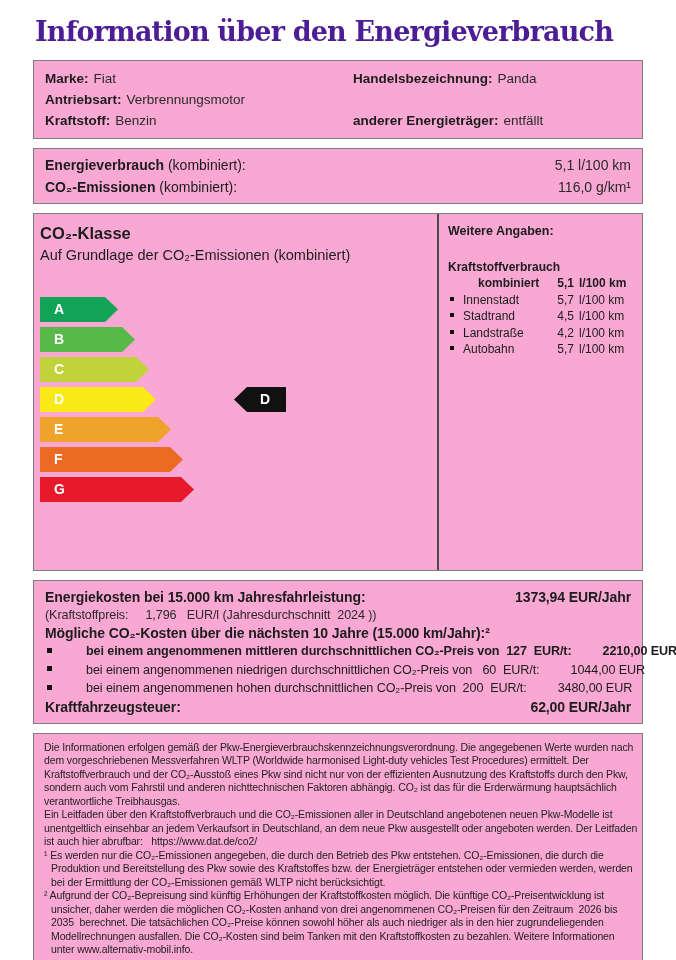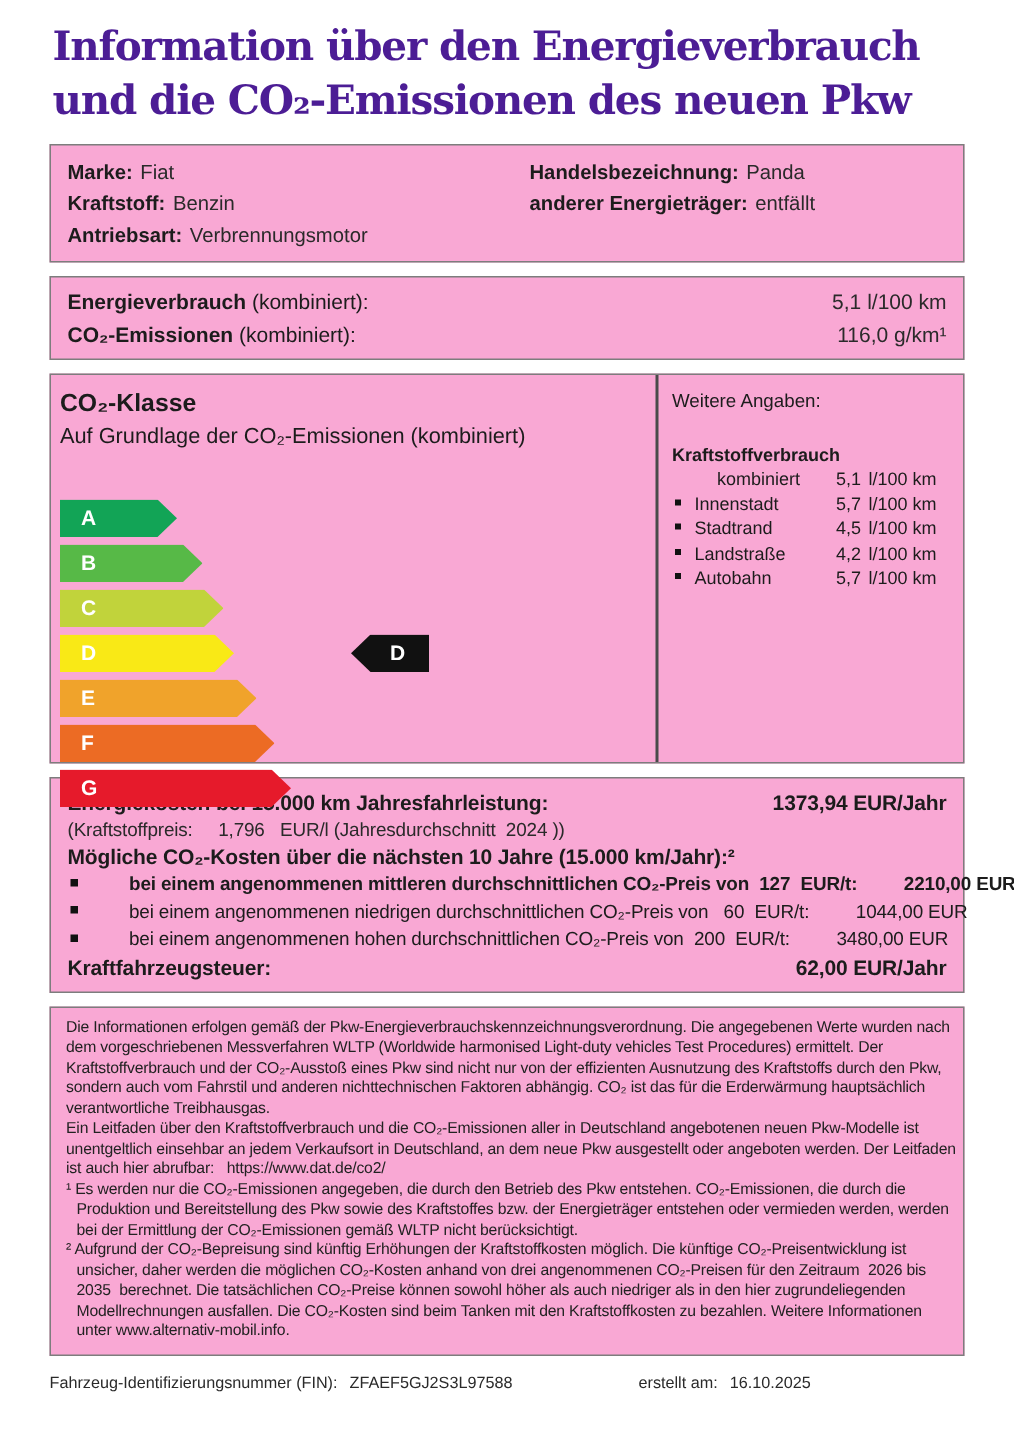--- a/index.html
+++ b/index.html
@@ -25,21 +25,21 @@
   .vrow{display:grid;grid-template-columns:308px 1fr;}
   .lbl{font-weight:bold;}
   .val{margin-left:5px;color:#2a2a2a;}
 
   
   .consumption{padding:5px 11px;font-size:14px;line-height:22px;}
   .crow{display:flex;justify-content:center;}
   .cval{margin-left:auto;white-space:nowrap;color:#2a2a2a;}
 
   
-  .co2box{display:flex;height:260px;margin-bottom:9px;padding:0;}
+  .co2box{display:flex;height:358px;margin-bottom:9px;padding:0;}
   .co2-left{flex:1;position:relative;padding:8px 0 0 6px;}
   .co2-title{font-weight:bold;font-size:16.5px;line-height:23px;}
   .co2-sub{font-size:14.5px;line-height:20px;}
   .arrows{margin-top:32px;}
   .arrow-row{height:25px;margin-bottom:5px;}
   .arrow{
     height:25px;color:#fff;font-weight:bold;font-size:14px;line-height:25px;
     padding-left:14px;box-sizing:border-box;
     clip-path:polygon(0 0,calc(100% - 13px) 0,100% 50%,calc(100% - 13px) 100%,0 100%);
   }
@@ -49,23 +49,23 @@
     position:absolute;left:200px;top:173px;width:52px;height:25px;
     clip-path:polygon(13px 0,100% 0,100% 100%,13px 100%,0 50%);
     color:#fff;font-weight:bold;font-size:14px;line-height:25px;
     text-align:center;padding-left:10px;box-sizing:border-box;
   }
   .co2-right{
     width:205px;border-left:2px solid #4a4a4a;
     padding:9px 8px 0 9px;box-sizing:border-box;
     font-size:12px;line-height:16.5px;
   }
-  .side-header{font-weight:normal;font-size:12.5px;}
+  .side-header{font-weight:bold;font-size:12.5px;}
   .side-subheader{font-weight:bold;margin-top:19px;}
-  .side-combined{display:grid;grid-template-columns:1fr 30px 60px;font-weight:normal;padding-left:30px;}
+  .side-combined{display:grid;grid-template-columns:1fr 30px 60px;font-weight:bold;padding-left:30px;}
   .side-row{display:grid;grid-template-columns:15px 1fr 30px 60px;align-items:baseline;}
   .sval{text-align:right;}
   .sunit{padding-left:5px;}
   .sq{width:4px;height:4px;background:#111;display:inline-block;margin:0 0 2px 2px;align-self:center;}
 
   
   .costs{padding:7px 11px;font-size:12.6px;line-height:18px;letter-spacing:-0.1px;}
   .cost-flex{display:flex;}
   .bold{font-weight:bold;}
   .cost-big{font-size:14px;gap:30px;}
@@ -85,35 +85,34 @@
   .f-gap{margin-left:8px;}
   .f-right{margin-left:84px;}
 </style>
 </head>
 <body>
 
 <div class="page">
 
   <h1>
     <span class="t-line">Information über den Energieverbrauch</span>
-    <span class="t-line">und die CO₂-Emissionen des neuen Pkw</span>
   </h1>
 
   <div class="box vehicle">
     <div class="vrow">
       <div><span class="lbl">Marke:</span><span class="val">Fiat</span></div>
       <div><span class="lbl">Handelsbezeichnung:</span><span class="val">Panda</span></div>
     </div>
     <div class="vrow">
+      <div><span class="lbl">Antriebsart:</span><span class="val">Verbrennungsmotor</span></div>
+      <div></div>
+    </div>
+    <div class="vrow">
       <div><span class="lbl">Kraftstoff:</span><span class="val">Benzin</span></div>
       <div><span class="lbl">anderer Energieträger:</span><span class="val">entfällt</span></div>
-    </div>
-    <div class="vrow">
-      <div><span class="lbl">Antriebsart:</span><span class="val">Verbrennungsmotor</span></div>
-      <div></div>
     </div>
   </div>
 
   <div class="box consumption">
     <div class="crow">
       <span><span class="lbl">Energieverbrauch</span><span> (kombiniert):</span></span>
       <span class="cval">5,1 l/100 km</span>
     </div>
     <div class="crow">
       <span><span class="lbl">CO₂-Emissionen</span><span> (kombiniert):</span></span>

